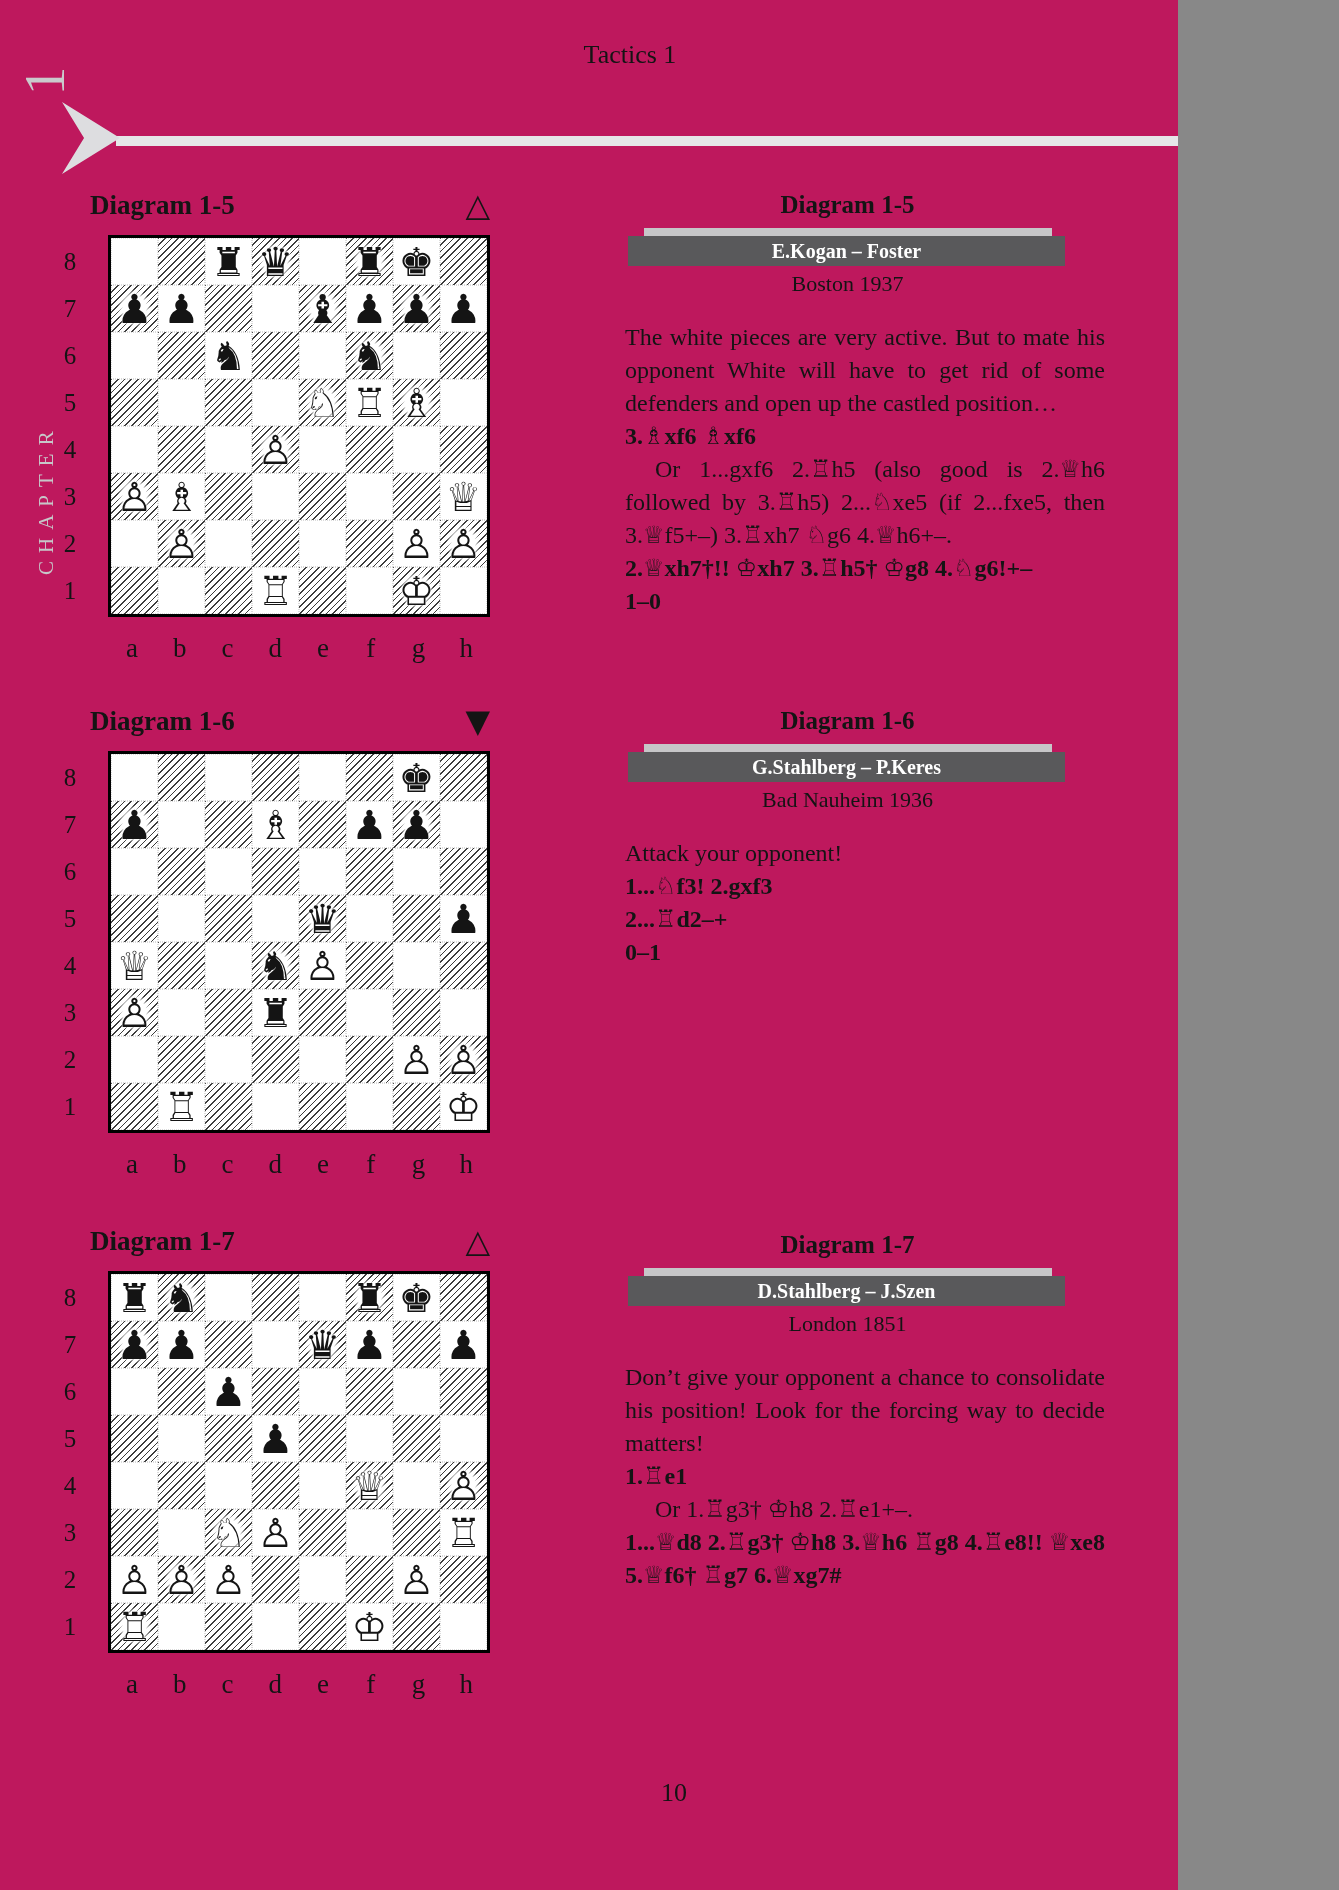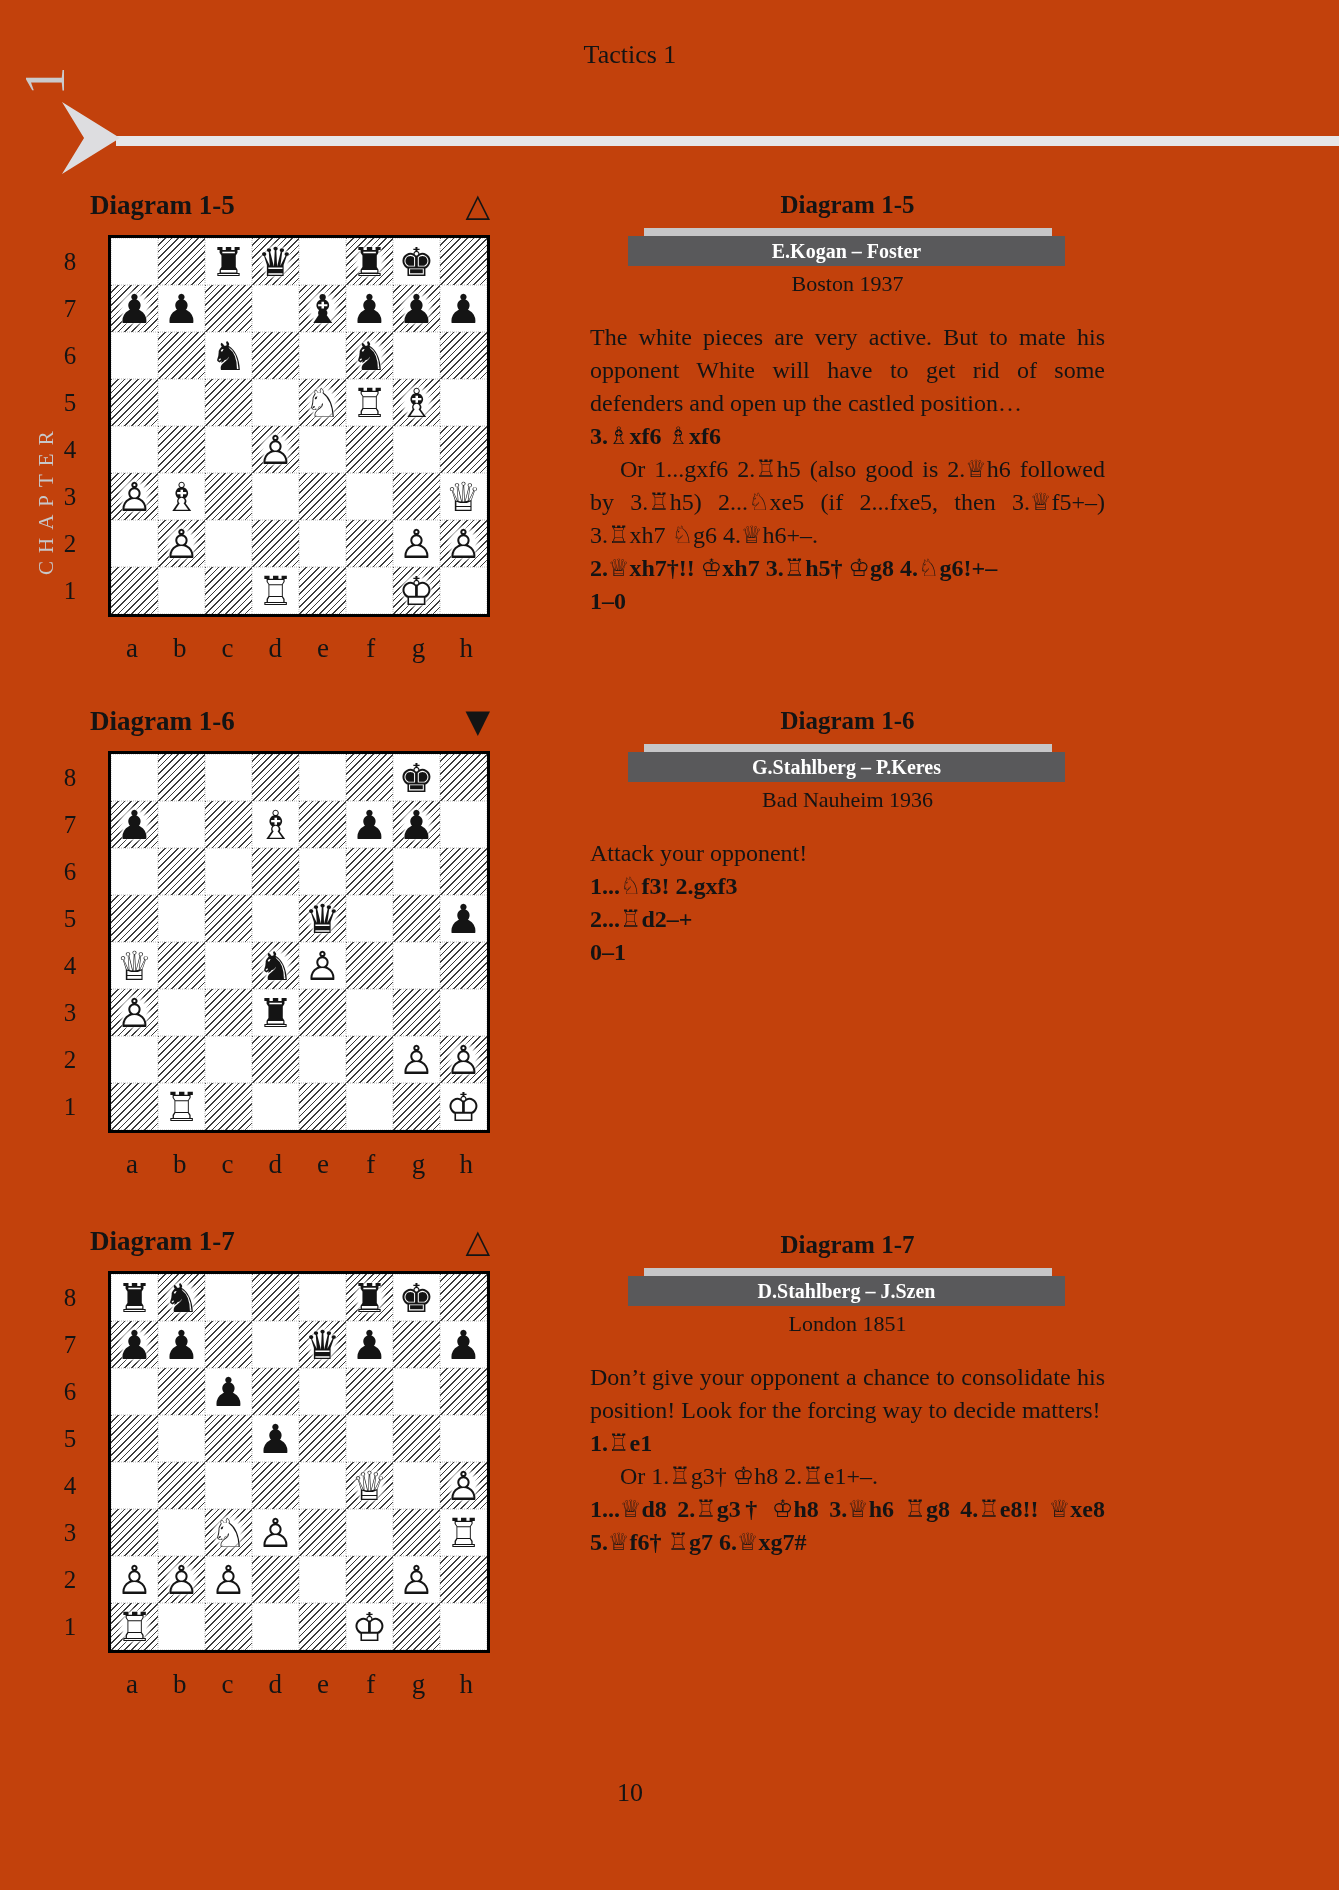--- a/index.html
+++ b/index.html
@@ -1,16 +1,16 @@
 <!DOCTYPE html>
 <html><head>
 <meta charset="utf-8">
 <style>
   html,body{margin:0;padding:0;background:#888;}
-  #page{position:relative;width:1339px;height:1890px;background:#c2410c;overflow:hidden;
+  #page{position:relative;width:1178px;height:1890px;background:#be185d;overflow:hidden;
         font-family:"Liberation Serif","DejaVu Serif",serif;color:#141414;}
 
   
   .header-title{position:absolute;top:40px;left:0;width:1260px;text-align:center;font-size:26px;}
   .chapter-num{position:absolute;top:52px;left:30px;font-size:58px;line-height:1;color:#cacacc;
                transform:rotate(-90deg);transform-origin:50% 50%;}
   .chapter-word{position:absolute;top:175px;left:34px;color:#c7c7c9;font-size:21px;letter-spacing:8px;
                 writing-mode:vertical-rl;transform:rotate(180deg);height:400px;}
   .top-band{position:absolute;left:116px;right:0;top:136px;height:10px;background:#e6e6e8;}
   .top-arrow{position:absolute;left:62px;top:102px;width:58px;height:72px;background:#dddde0;
@@ -43,25 +43,25 @@
   .sec{position:absolute;left:590px;width:515px;}
   .sec.s1{top:190px}.sec.s2{top:706px}.sec.s3{top:1230px}
   .sec-heading{text-align:center;font-size:25px;font-weight:bold;line-height:30px;}
   .banner{position:relative;margin:16px 40px 0 38px;}
   .banner-shadow{position:absolute;top:-8px;left:16px;right:13px;height:9px;background:#c6c6c8;}
   .banner-main{position:relative;background:#59595b;color:#fff;text-align:center;
                font-size:20px;font-weight:bold;height:30px;line-height:30px;}
   .venue{text-align:center;font-size:22px;line-height:26px;margin-top:5px;}
   .paras{margin-top:24px;}
   .para{font-size:24px;line-height:33px;text-align:justify;
-        font-family:"Liberation Serif","DejaVu Sans",serif;}
+        font-family:"Liberation Serif","DejaVu Sans",serif;margin-left:35px;}
   .para.moves-main,.para.result{font-weight:bold;}
   .para.moves-note{text-indent:30px;}
 
-  .page-num{position:absolute;top:1778px;left:0;width:1260px;text-align:center;font-size:26px;}
+  .page-num{position:absolute;top:1778px;left:0;width:1260px;text-align:center;font-size:26px;padding-left:44px;}
 </style>
 </head>
 <body>
 
 <div id="page">
 
   <div class="header-title">Tactics 1</div>
 
   <div class="chapter-num">1</div>
   <div class="chapter-word">CHAPTER</div>

